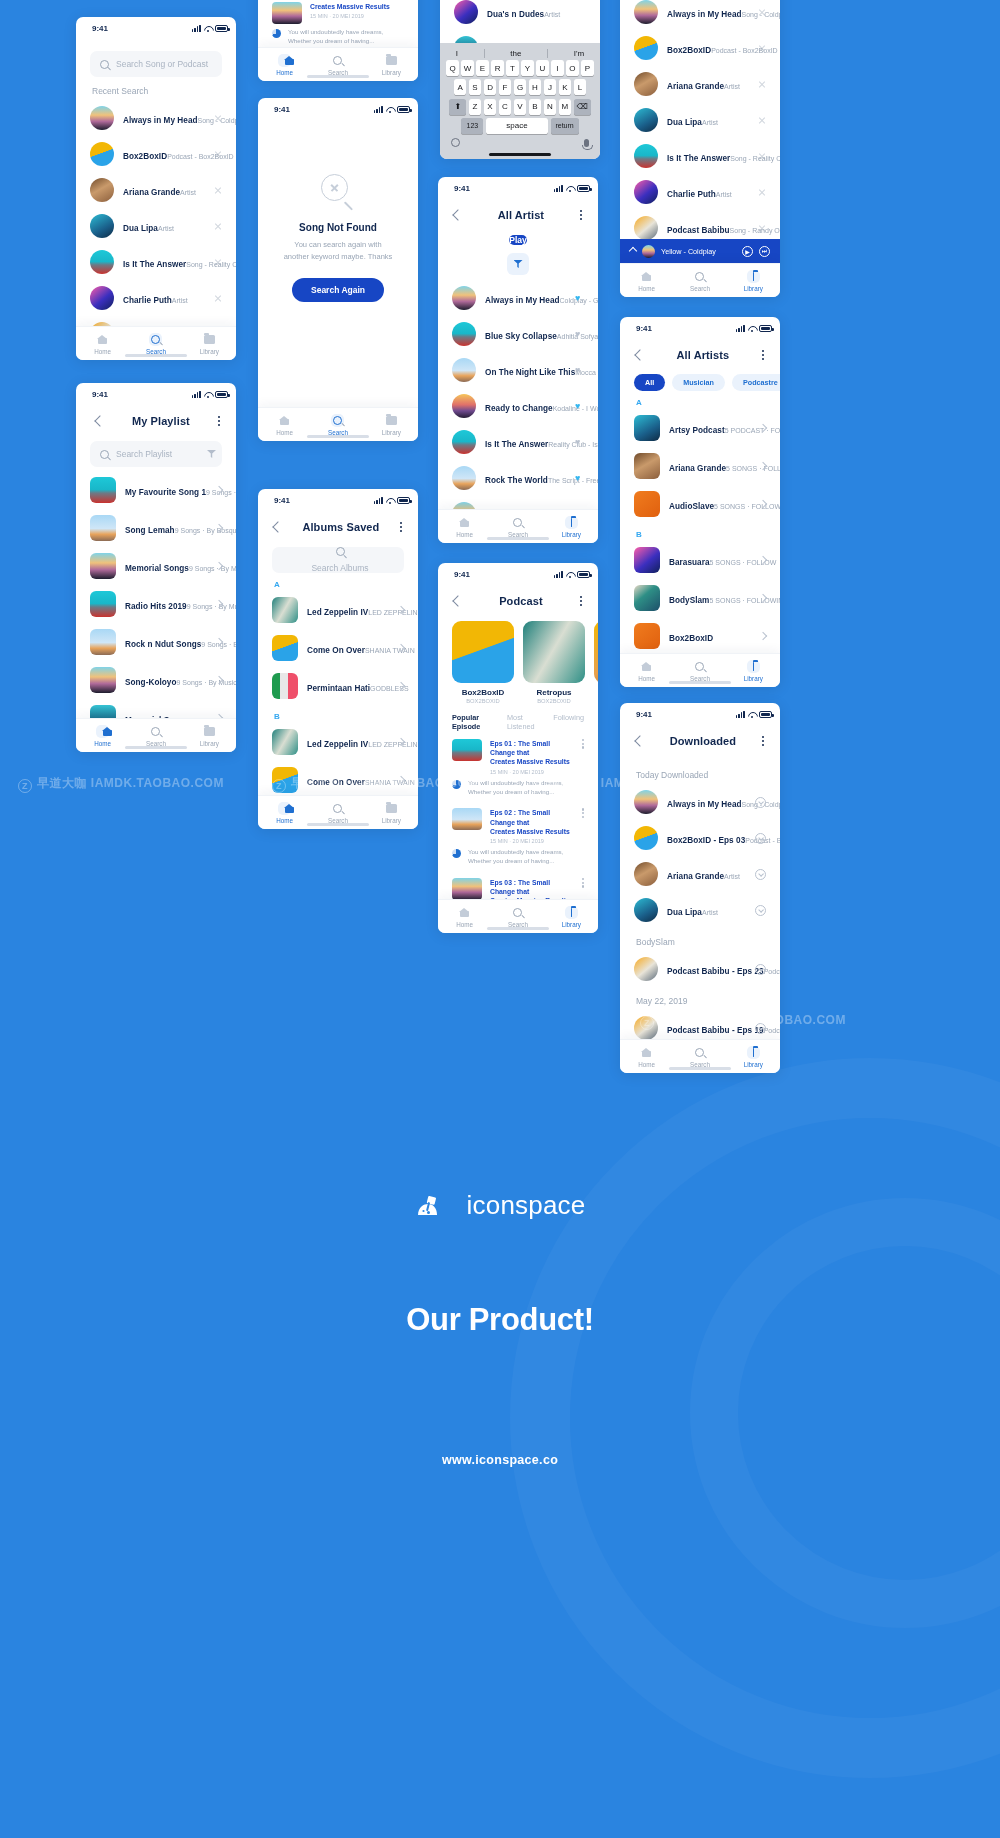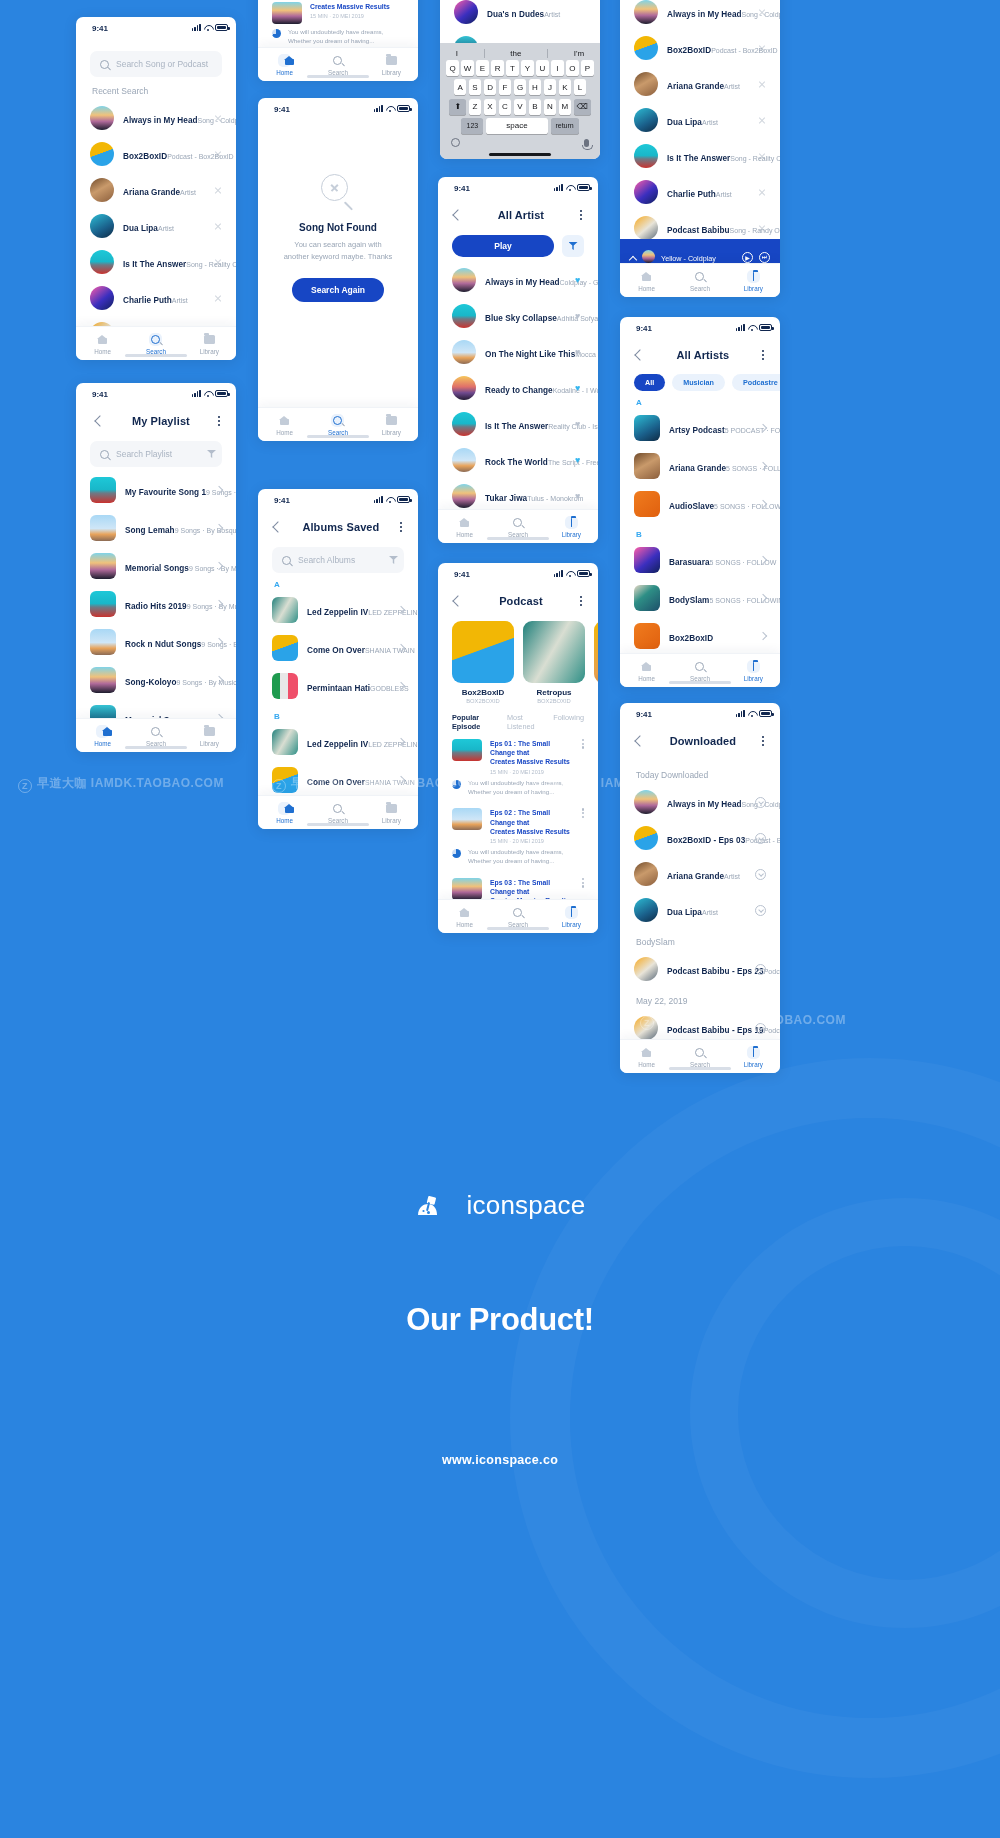--- a/index.html
+++ b/index.html
@@ -11,21 +11,21 @@
   
   .ring { position: absolute; border-radius: 50%; border: 60px solid rgba(255,255,255,0.035); }
   .ring1 { width: 720px; height: 720px; right: -230px; bottom: 60px; }
   .ring2 { width: 430px; height: 430px; right: -120px; bottom: 210px; border-width: 48px; }
 
   .phone {
     position: absolute; background: #ffffff; border-radius: 7px;
     overflow: hidden; box-shadow: 0 2px 14px rgba(0,0,0,0.10);
   }
   .statusbar {
-    display: flex; align-items: flex-start; justify-content: space-between;
+    display: flex; align-items: center; justify-content: space-between;
     padding: 7px 8px 4px 16px; font-size: 8px; font-weight: bold; color: #10264e;
   }
   .sb-right { display: flex; align-items: center; gap: 3px; }
   .bars { display: flex; align-items: flex-end; gap: 1px; height: 7px; }
   .bars i { width: 1.6px; background: #10264e; display: block; border-radius: .5px; }
   .bars i:nth-child(1){height:3px}.bars i:nth-child(2){height:4.3px}
   .bars i:nth-child(3){height:5.6px}.bars i:nth-child(4){height:7px}
   .wifi { width: 8px; height: 7px; position: relative; }
   .wifi::before{content:"";position:absolute;left:0;top:1px;width:8px;height:8px;
     border:1.5px solid #10264e;border-radius:50%;clip-path:polygon(0 0,100% 0,100% 45%,0 45%);}
@@ -103,21 +103,21 @@
   .funnel.grey{background:#b3bdcb}
   .heart{width:9px;height:8px;flex:none;color:#b9c2cf;font-size:9px;line-height:8px;}
   .heart.on{color:#35b6ef}
 
   .alpha{font-size:8px;font-weight:bold;color:#35a8f0;padding:7px 16px 2px;}
   .chip{border-radius:9px;font-size:7.2px;font-weight:bold;padding:4px 11px;}
   .chip.on{background:#1746c4;color:#fff}
   .chip.off{background:#eaf2fc;color:#1f6fd0}
 
   .nowplay{position:absolute;left:0;right:0;bottom:34px;background:#1746c4;height:24px;
-    display:flex;align-items:flex-end;gap:6px;padding:0 10px;}
+    display:flex;align-items:center;gap:6px;padding:0 10px;}
   .nowplay .np-t{font-size:7.2px;color:#fff;flex:1;}
   .circ{width:11px;height:11px;border:1.1px solid #fff;border-radius:50%;display:flex;
     align-items:center;justify-content:center;flex:none;}
   .caret-up{width:6px;height:6px;border-left:1.2px solid #fff;border-top:1.2px solid #fff;
     transform:rotate(45deg);flex:none;}
 
   
   .art1{background:linear-gradient(180deg,#7fd3e8 0%,#f0c27b 38%,#b06a9a 64%,#1d1d2e 100%);}
   .art2{background:linear-gradient(180deg,#1ec8d8 0%,#19b7c9 48%,#6d7a86 62%,#c9332f 100%);}
   .art3{background:linear-gradient(180deg,#a9d8f5 0%,#cfe6f7 52%,#e8a45c 74%,#8c6b55 100%);}
@@ -471,21 +471,21 @@
   </div>
   <div class="navhdr" style="padding-top:12px;">
     <span class="chev-l"></span>
     <span class="title">Albums Saved</span>
     <span class="dots3 v">
         <i></i>
         <i></i>
         <i></i>
       </span>
   </div>
-  <div class="searchbar" style="padding-right:6px;">
+  <div class="searchbar" style="padding-right:6px;flex-direction:column;">
     <span class="mag"></span>
     <span class="ph" style="flex:1">Search Albums</span>
     <span class="funnel grey"></span>
   </div>
   <div id="alb-list">
       <div class="alpha">A</div>
       <div class="row">
         <span class="thumb sq art10"></span>
         <span class="txt"><span class="t1">Led Zeppelin IV</span><span class="t2">LED ZEPPELIN</span></span>
         <span class="chev-r"></span>
@@ -624,21 +624,21 @@
   </div>
   <div class="navhdr" style="padding-top:12px;">
     <span class="chev-l"></span>
     <span class="title">All Artist</span>
     <span class="dots3 v">
         <i></i>
         <i></i>
         <i></i>
       </span>
   </div>
-  <div style="display:flex;align-items:center;gap:8px;padding:4px 14px 2px;">
+  <div style="display:flex;align-items:center;gap:8px;padding:4px 14px 2px;flex-direction:column;">
     <div class="btn-primary" style="flex:1;height:22px;">Play</div>
     <div class="filter-btn">
       <span class="funnel"></span>
     </div>
   </div>
   <div id="as-list" style="margin-top:3px;">
       <div class="row">
         <span class="thumb art1"></span>
         <span class="txt"><span class="t1">Always in My Head</span><span class="t2">Coldplay - Ghost Stories</span></span>
         <span class="heart on">♥</span>

